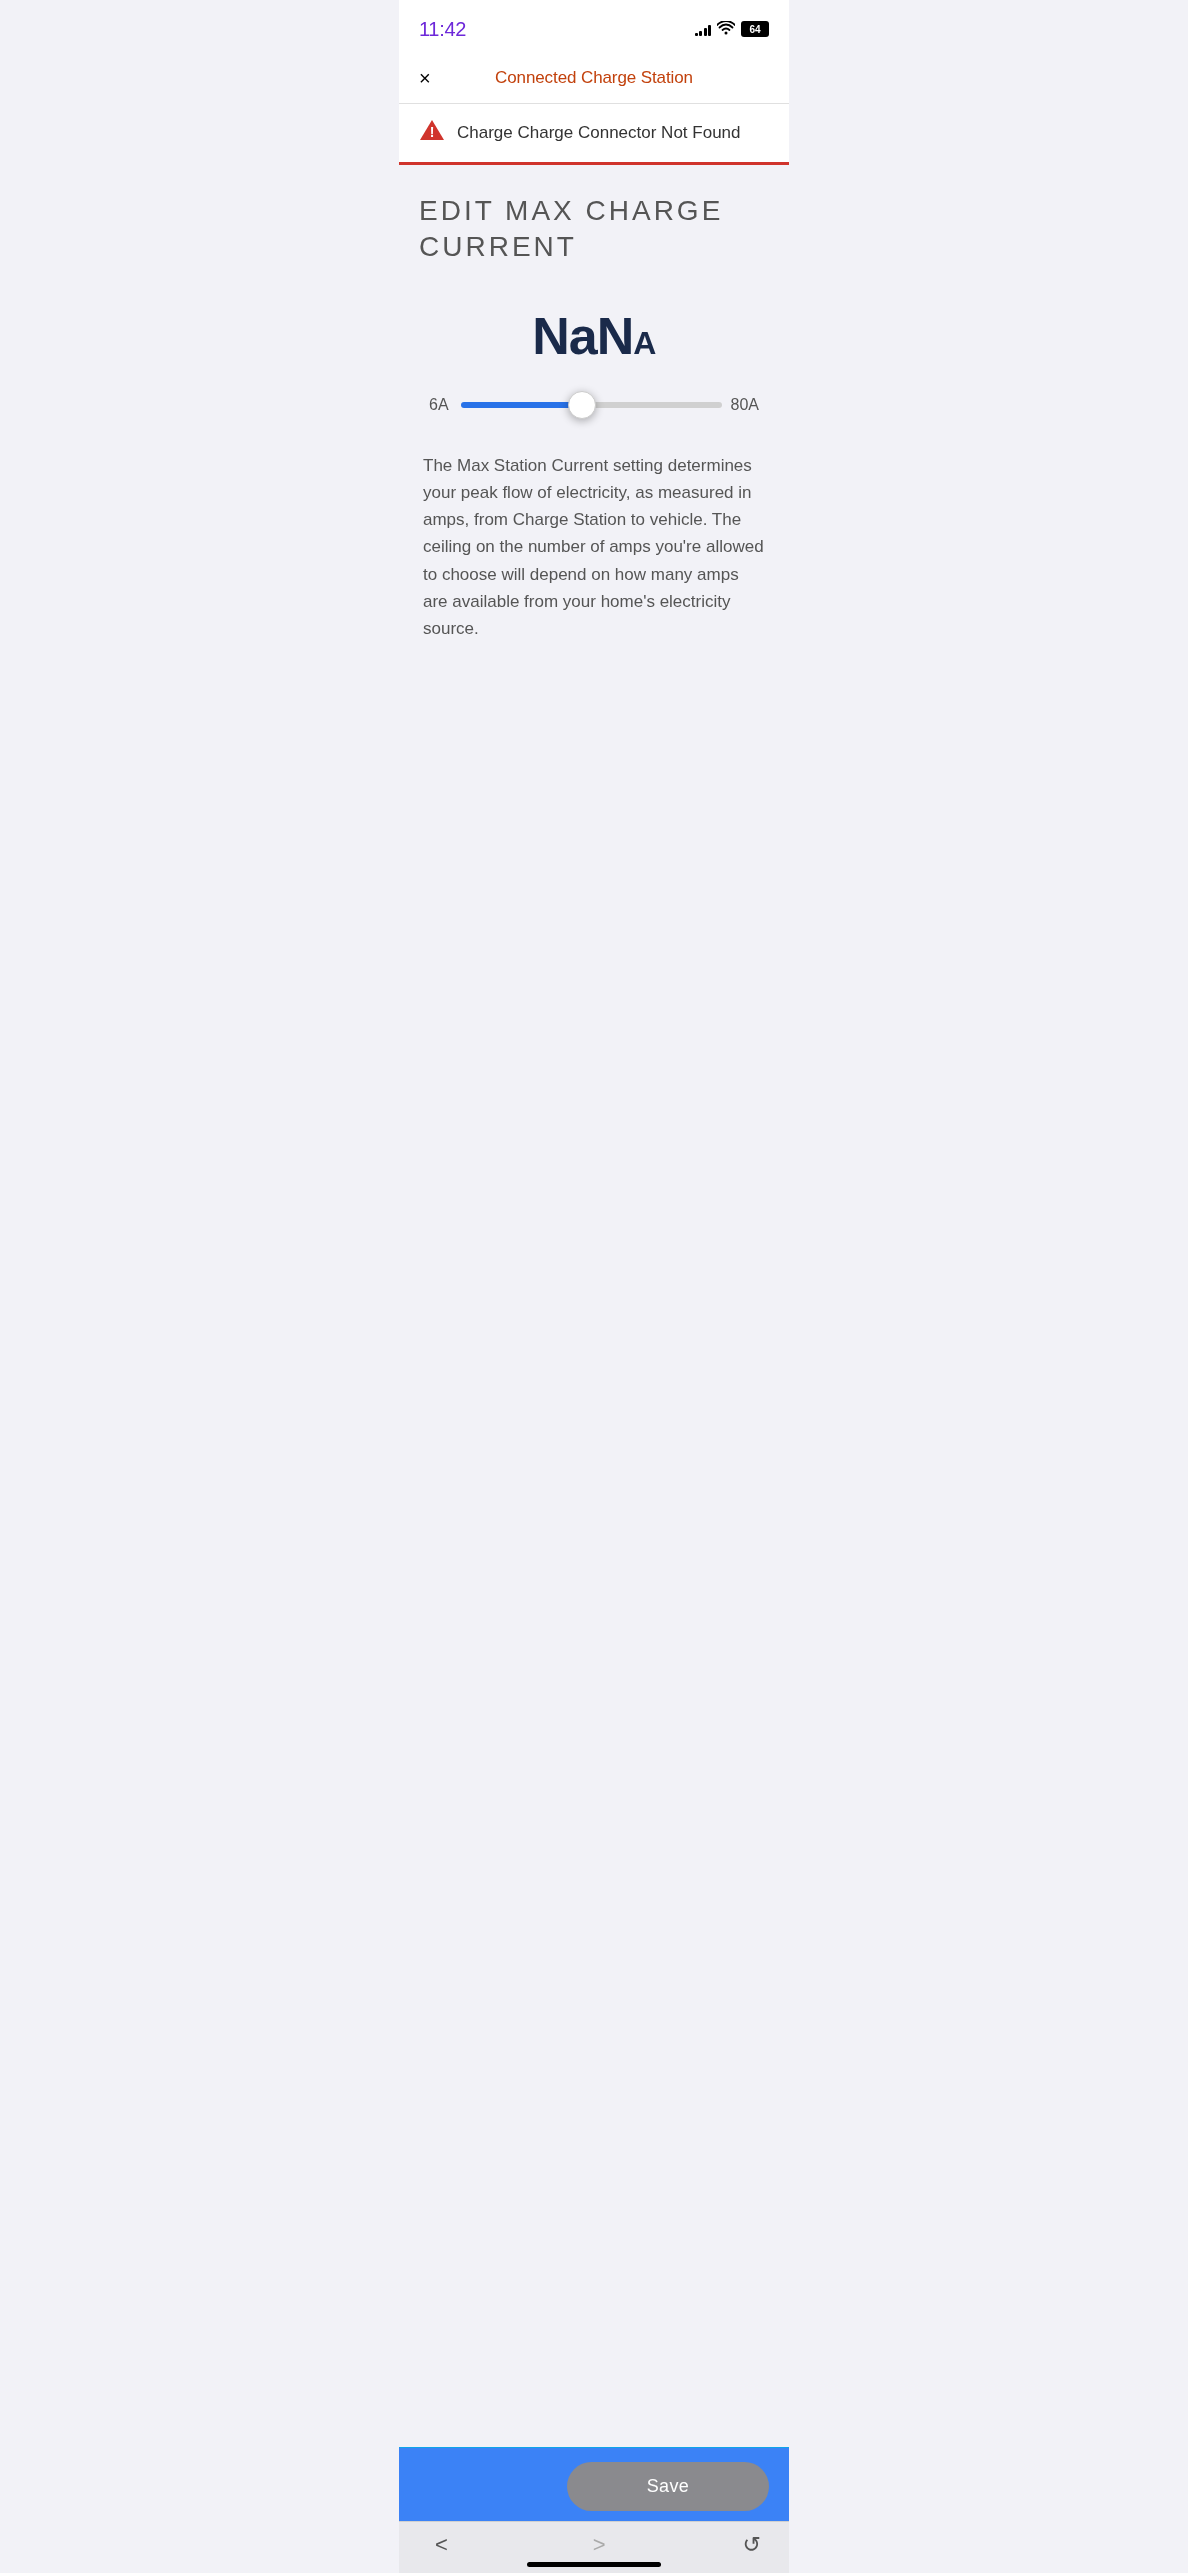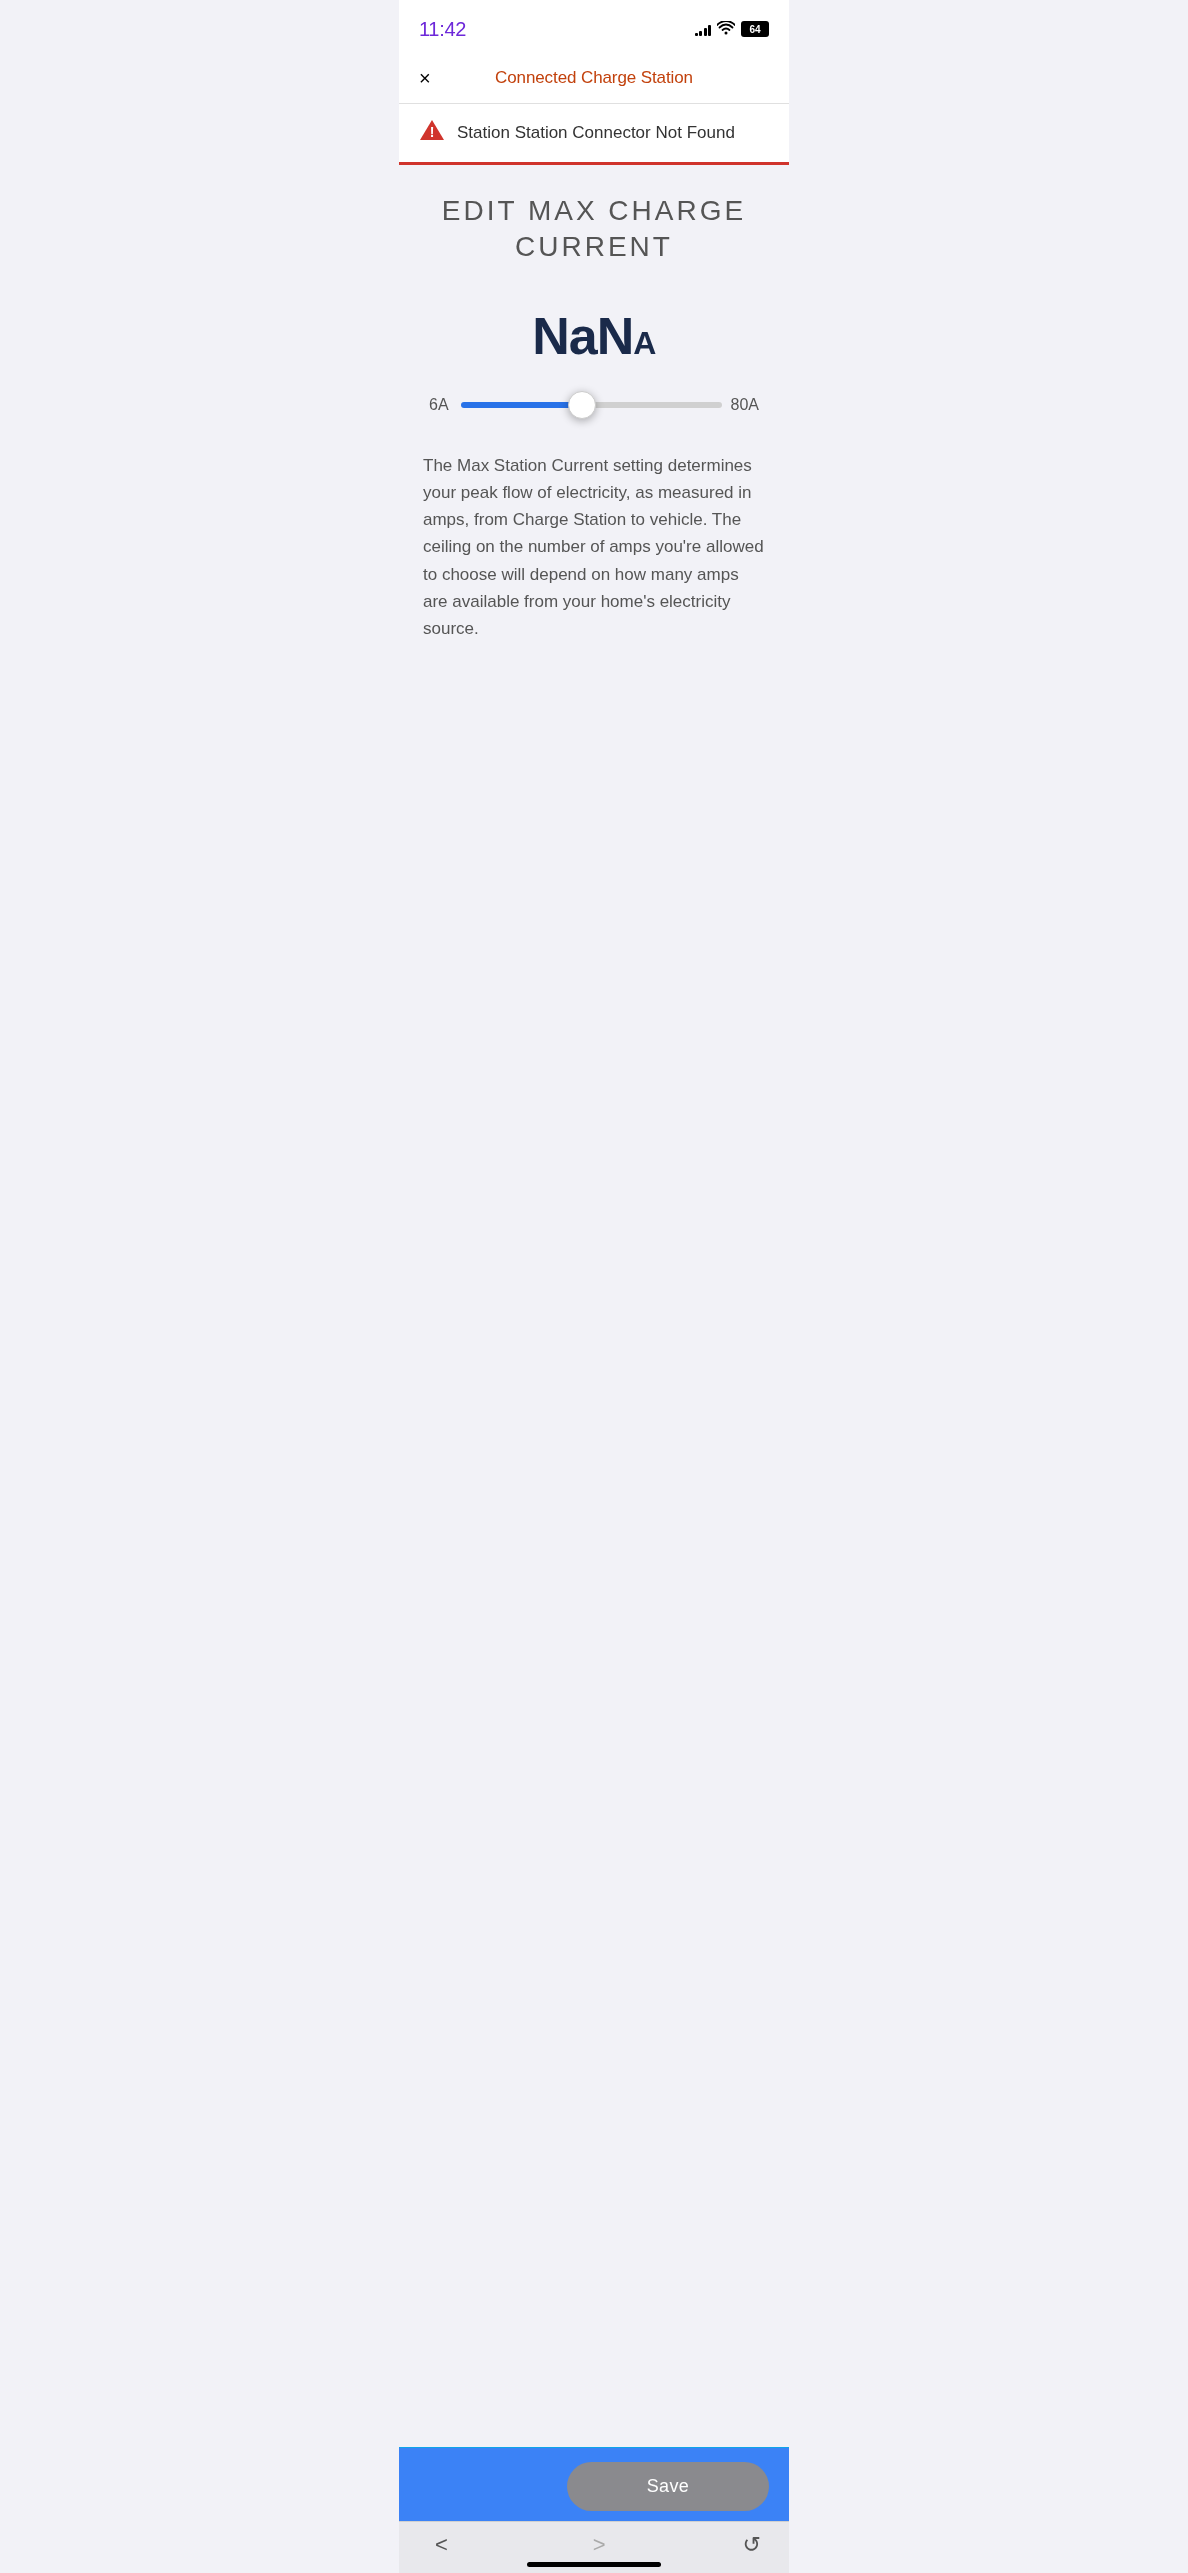--- a/index.html
+++ b/index.html
@@ -124,21 +124,20 @@
     .main-content {
       background: #f2f2f7;
       flex: 1;
       padding-bottom: 100px;
     }
 
     
     .section-title-container {
       background: #f2f2f7;
       padding: 28px 20px 10px;
-      text-align: center;
     }
 
     .section-title {
       font-size: 28px;
       font-weight: 300;
       color: #555;
       letter-spacing: 3px;
       text-transform: uppercase;
       line-height: 1.3;
     }
@@ -337,21 +336,21 @@
   <div class="nav-title">Connected Charge Station</div>
 </div>
 
 <div class="error-banner">
   <span class="error-icon">
     <svg width="26" height="24" viewBox="0 0 26 24">
       <polygon points="13,2 25,22 1,22" fill="#d0342c"></polygon>
       <text x="13" y="19" text-anchor="middle" fill="white" font-size="14" font-weight="bold">!</text>
     </svg>
   </span>
-  <span class="error-text">Station Station Connector Not Found</span>
+  <span class="error-text">Charge Charge Connector Not Found</span>
 </div>
 
 <div class="main-content">
 
   <div class="section-title-container">
     <div class="section-title">
       <span>EDIT MAX CHARGE</span><br>
       <span>CURRENT</span>
     </div>
   </div>

